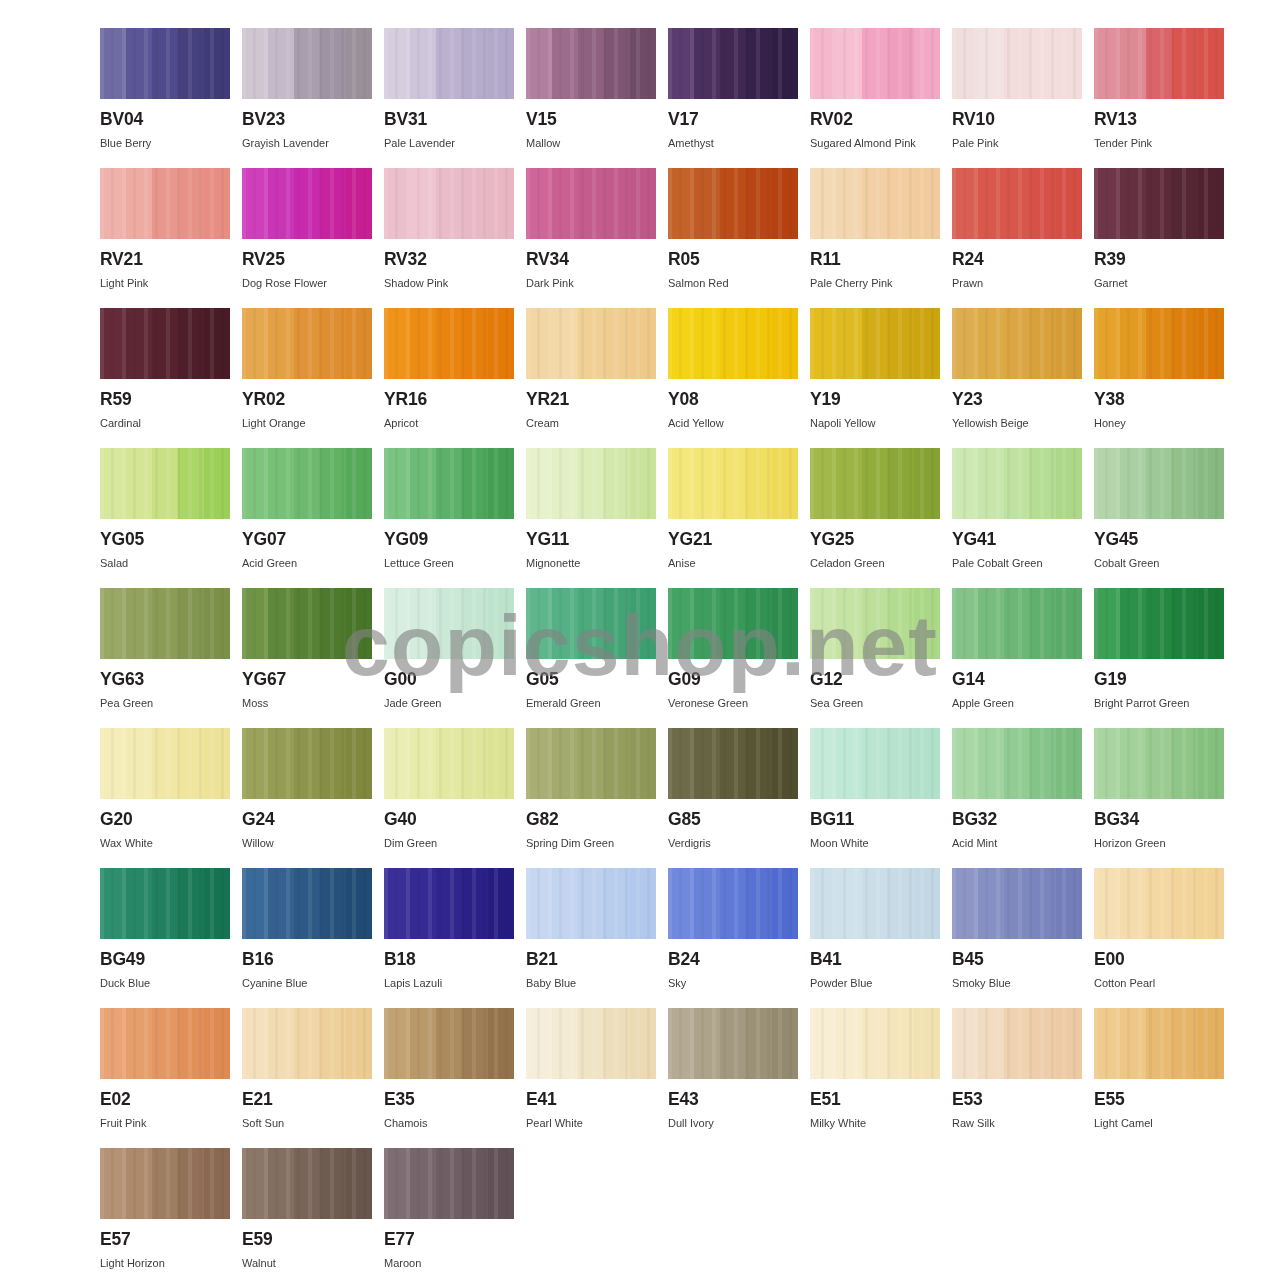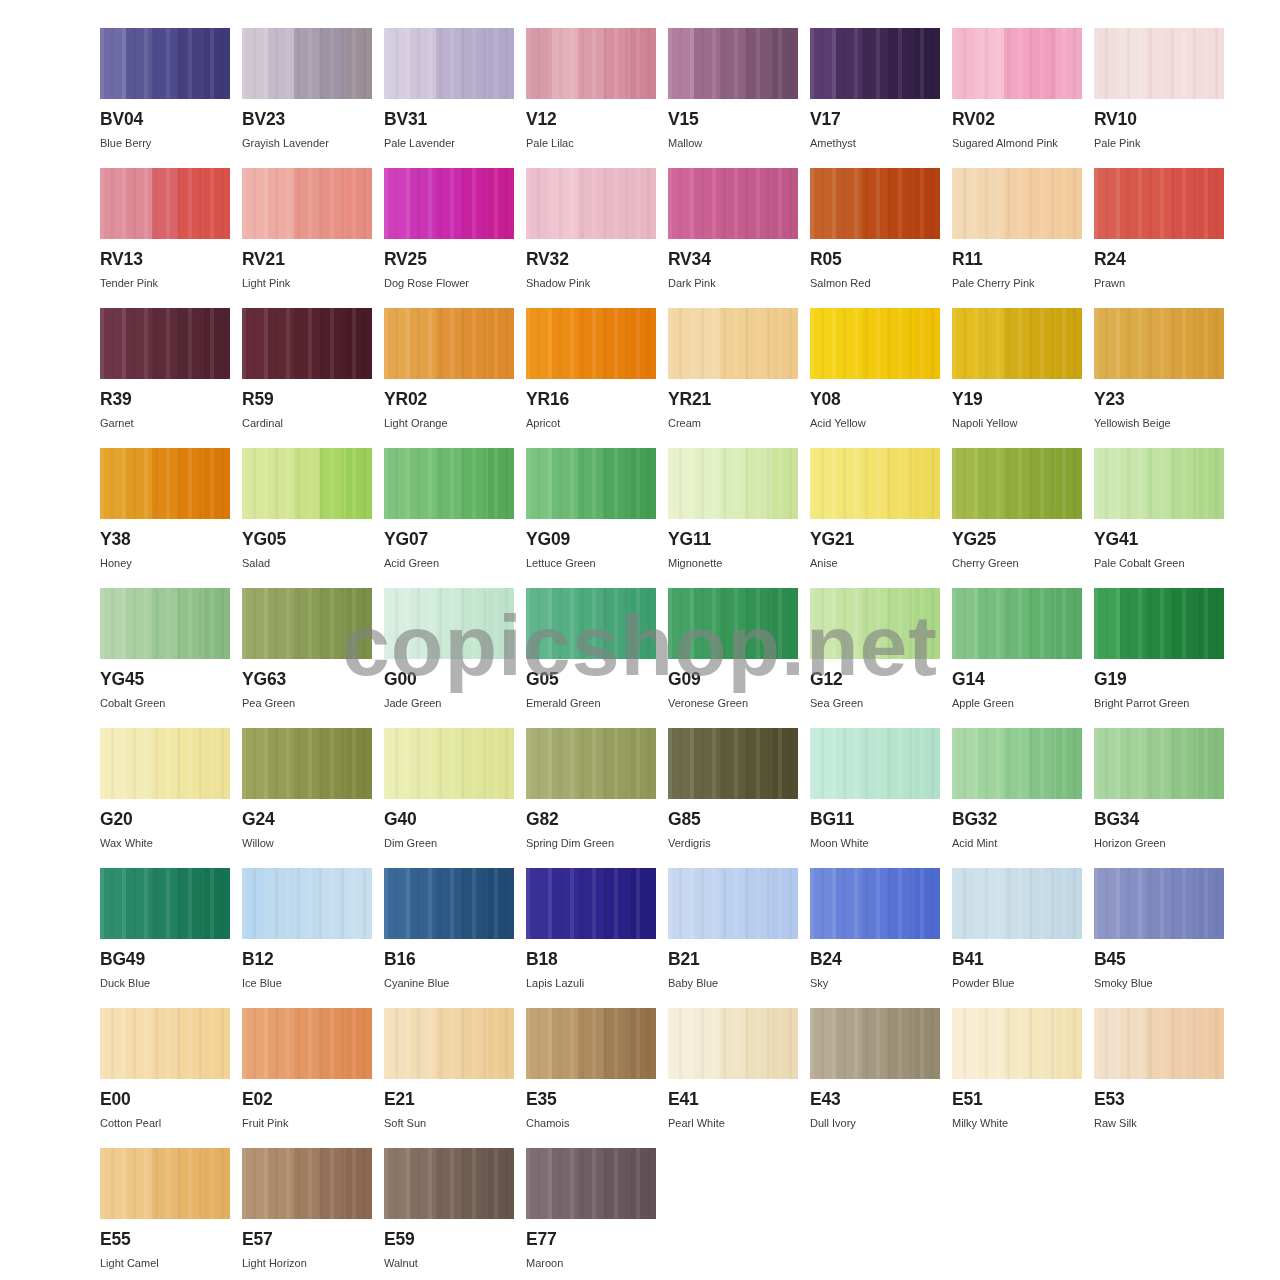--- a/index.html
+++ b/index.html
@@ -117,25 +117,20 @@
         <div class="swatch-chip" style="background: linear-gradient(to right, rgb(207, 198, 210) 0%, rgb(207, 198, 210) 20%, rgb(196, 186, 201) 20%, rgb(196, 186, 201) 40%, rgb(168, 158, 173) 40%, rgb(168, 158, 173) 60%, rgb(157, 147, 163) 60%, rgb(157, 147, 163) 80%, rgb(155, 144, 153) 80%, rgb(155, 144, 153) 100%);"></div>
         <div class="swatch-code">BV23</div>
         <div class="swatch-name">Grayish Lavender</div>
       </div>
       <div class="swatch-cell">
         <div class="swatch-chip" style="background: linear-gradient(to right, rgb(214, 206, 222) 0%, rgb(214, 206, 222) 20%, rgb(207, 197, 218) 20%, rgb(207, 197, 218) 40%, rgb(188, 178, 208) 40%, rgb(188, 178, 208) 60%, rgb(181, 171, 203) 60%, rgb(181, 171, 203) 80%, rgb(178, 168, 201) 80%, rgb(178, 168, 201) 100%);"></div>
         <div class="swatch-code">BV31</div>
         <div class="swatch-name">Pale Lavender</div>
       </div>
       <div class="swatch-cell">
-        <div class="swatch-chip" style="background: linear-gradient(to right, rgb(215, 154, 168) 0%, rgb(215, 154, 168) 20%, rgb(227, 176, 184) 20%, rgb(227, 176, 184) 40%, rgb(220, 157, 170) 40%, rgb(220, 157, 170) 60%, rgb(215, 144, 159) 60%, rgb(215, 144, 159) 80%, rgb(207, 132, 150) 80%, rgb(207, 132, 150) 100%);"></div>
-        <div class="swatch-code">V12</div>
-        <div class="swatch-name">Pale Lilac</div>
-      </div>
-      <div class="swatch-cell">
         <div class="swatch-chip" style="background: linear-gradient(to right, rgb(176, 126, 158) 0%, rgb(176, 126, 158) 20%, rgb(157, 108, 141) 20%, rgb(157, 108, 141) 40%, rgb(142, 97, 128) 40%, rgb(142, 97, 128) 60%, rgb(126, 86, 115) 60%, rgb(126, 86, 115) 80%, rgb(111, 75, 103) 80%, rgb(111, 75, 103) 100%);"></div>
         <div class="swatch-code">V15</div>
         <div class="swatch-name">Mallow</div>
       </div>
       <div class="swatch-cell">
         <div class="swatch-chip" style="background: linear-gradient(to right, rgb(90, 60, 112) 0%, rgb(90, 60, 112) 20%, rgb(74, 47, 95) 20%, rgb(74, 47, 95) 40%, rgb(64, 40, 82) 40%, rgb(64, 40, 82) 60%, rgb(54, 33, 74) 60%, rgb(54, 33, 74) 80%, rgb(47, 29, 67) 80%, rgb(47, 29, 67) 100%);"></div>
         <div class="swatch-code">V17</div>
         <div class="swatch-name">Amethyst</div>
       </div>
       <div class="swatch-cell">
@@ -254,38 +249,43 @@
         <div class="swatch-name">Mignonette</div>
       </div>
       <div class="swatch-cell">
         <div class="swatch-chip" style="background: linear-gradient(to right, rgb(244, 232, 124) 0%, rgb(244, 232, 124) 20%, rgb(243, 230, 119) 20%, rgb(243, 230, 119) 40%, rgb(242, 227, 110) 40%, rgb(242, 227, 110) 60%, rgb(240, 223, 98) 60%, rgb(240, 223, 98) 80%, rgb(238, 218, 86) 80%, rgb(238, 218, 86) 100%);"></div>
         <div class="swatch-code">YG21</div>
         <div class="swatch-name">Anise</div>
       </div>
       <div class="swatch-cell">
         <div class="swatch-chip" style="background: linear-gradient(to right, rgb(162, 184, 74) 0%, rgb(162, 184, 74) 20%, rgb(155, 180, 68) 20%, rgb(155, 180, 68) 40%, rgb(147, 173, 61) 40%, rgb(147, 173, 61) 60%, rgb(139, 167, 55) 60%, rgb(139, 167, 55) 80%, rgb(133, 162, 50) 80%, rgb(133, 162, 50) 100%);"></div>
         <div class="swatch-code">YG25</div>
-        <div class="swatch-name">Cherry Green</div>
+        <div class="swatch-name">Celadon Green</div>
       </div>
       <div class="swatch-cell">
         <div class="swatch-chip" style="background: linear-gradient(to right, rgb(205, 232, 178) 0%, rgb(205, 232, 178) 20%, rgb(200, 230, 171) 20%, rgb(200, 230, 171) 40%, rgb(191, 226, 160) 40%, rgb(191, 226, 160) 60%, rgb(181, 221, 147) 60%, rgb(181, 221, 147) 80%, rgb(174, 216, 137) 80%, rgb(174, 216, 137) 100%);"></div>
         <div class="swatch-code">YG41</div>
         <div class="swatch-name">Pale Cobalt Green</div>
       </div>
       <div class="swatch-cell">
         <div class="swatch-chip" style="background: linear-gradient(to right, rgb(180, 212, 171) 0%, rgb(180, 212, 171) 20%, rgb(170, 207, 162) 20%, rgb(170, 207, 162) 40%, rgb(157, 200, 151) 40%, rgb(157, 200, 151) 60%, rgb(146, 193, 140) 60%, rgb(146, 193, 140) 80%, rgb(135, 185, 129) 80%, rgb(135, 185, 129) 100%);"></div>
         <div class="swatch-code">YG45</div>
         <div class="swatch-name">Cobalt Green</div>
       </div>
       <div class="swatch-cell">
         <div class="swatch-chip" style="background: linear-gradient(to right, rgb(154, 168, 102) 0%, rgb(154, 168, 102) 20%, rgb(147, 163, 95) 20%, rgb(147, 163, 95) 40%, rgb(139, 156, 87) 40%, rgb(139, 156, 87) 60%, rgb(131, 150, 80) 60%, rgb(131, 150, 80) 80%, rgb(124, 144, 73) 80%, rgb(124, 144, 73) 100%);"></div>
         <div class="swatch-code">YG63</div>
         <div class="swatch-name">Pea Green</div>
       </div>
       <div class="swatch-cell">
+        <div class="swatch-chip" style="background: linear-gradient(to right, rgb(111, 148, 69) 0%, rgb(111, 148, 69) 20%, rgb(95, 136, 59) 20%, rgb(95, 136, 59) 40%, rgb(87, 129, 52) 40%, rgb(87, 129, 52) 60%, rgb(79, 122, 46) 60%, rgb(79, 122, 46) 80%, rgb(73, 117, 41) 80%, rgb(73, 117, 41) 100%);"></div>
+        <div class="swatch-code">YG67</div>
+        <div class="swatch-name">Moss</div>
+      </div>
+      <div class="swatch-cell">
         <div class="swatch-chip" style="background: linear-gradient(to right, rgb(216, 238, 225) 0%, rgb(216, 238, 225) 20%, rgb(211, 236, 221) 20%, rgb(211, 236, 221) 40%, rgb(203, 233, 214) 40%, rgb(203, 233, 214) 60%, rgb(196, 230, 209) 60%, rgb(196, 230, 209) 80%, rgb(190, 227, 204) 80%, rgb(190, 227, 204) 100%);"></div>
         <div class="swatch-code">G00</div>
         <div class="swatch-name">Jade Green</div>
       </div>
       <div class="swatch-cell">
         <div class="swatch-chip" style="background: linear-gradient(to right, rgb(95, 182, 140) 0%, rgb(95, 182, 140) 20%, rgb(86, 176, 133) 20%, rgb(86, 176, 133) 40%, rgb(76, 170, 125) 40%, rgb(76, 170, 125) 60%, rgb(68, 164, 118) 60%, rgb(68, 164, 118) 80%, rgb(61, 158, 112) 80%, rgb(61, 158, 112) 100%);"></div>
         <div class="swatch-code">G05</div>
         <div class="swatch-name">Emerald Green</div>
       </div>
       <div class="swatch-cell">
@@ -347,25 +347,20 @@
         <div class="swatch-chip" style="background: linear-gradient(to right, rgb(169, 213, 160) 0%, rgb(169, 213, 160) 20%, rgb(162, 209, 153) 20%, rgb(162, 209, 153) 40%, rgb(154, 203, 145) 40%, rgb(154, 203, 145) 60%, rgb(143, 197, 135) 60%, rgb(143, 197, 135) 80%, rgb(132, 191, 125) 80%, rgb(132, 191, 125) 100%);"></div>
         <div class="swatch-code">BG34</div>
         <div class="swatch-name">Horizon Green</div>
       </div>
       <div class="swatch-cell">
         <div class="swatch-chip" style="background: linear-gradient(to right, rgb(46, 142, 110) 0%, rgb(46, 142, 110) 20%, rgb(40, 135, 103) 20%, rgb(40, 135, 103) 40%, rgb(33, 128, 95) 40%, rgb(33, 128, 95) 60%, rgb(27, 121, 88) 60%, rgb(27, 121, 88) 80%, rgb(22, 115, 82) 80%, rgb(22, 115, 82) 100%);"></div>
         <div class="swatch-code">BG49</div>
         <div class="swatch-name">Duck Blue</div>
       </div>
       <div class="swatch-cell">
-        <div class="swatch-chip" style="background: linear-gradient(to right, rgb(182, 215, 239) 0%, rgb(182, 215, 239) 20%, rgb(189, 217, 238) 20%, rgb(189, 217, 238) 40%, rgb(192, 219, 238) 40%, rgb(192, 219, 238) 60%, rgb(195, 220, 238) 60%, rgb(195, 220, 238) 80%, rgb(198, 222, 238) 80%, rgb(198, 222, 238) 100%);"></div>
-        <div class="swatch-code">B12</div>
-        <div class="swatch-name">Ice Blue</div>
-      </div>
-      <div class="swatch-cell">
         <div class="swatch-chip" style="background: linear-gradient(to right, rgb(58, 106, 153) 0%, rgb(58, 106, 153) 20%, rgb(52, 97, 144) 20%, rgb(52, 97, 144) 40%, rgb(44, 89, 134) 40%, rgb(44, 89, 134) 60%, rgb(38, 81, 124) 60%, rgb(38, 81, 124) 80%, rgb(33, 74, 116) 80%, rgb(33, 74, 116) 100%);"></div>
         <div class="swatch-code">B16</div>
         <div class="swatch-name">Cyanine Blue</div>
       </div>
       <div class="swatch-cell">
         <div class="swatch-chip" style="background: linear-gradient(to right, rgb(58, 47, 151) 0%, rgb(58, 47, 151) 20%, rgb(52, 42, 146) 20%, rgb(52, 42, 146) 40%, rgb(47, 37, 140) 40%, rgb(47, 37, 140) 60%, rgb(42, 32, 134) 60%, rgb(42, 32, 134) 80%, rgb(37, 28, 128) 80%, rgb(37, 28, 128) 100%);"></div>
         <div class="swatch-code">B18</div>
         <div class="swatch-name">Lapis Lazuli</div>
       </div>
       <div class="swatch-cell">

